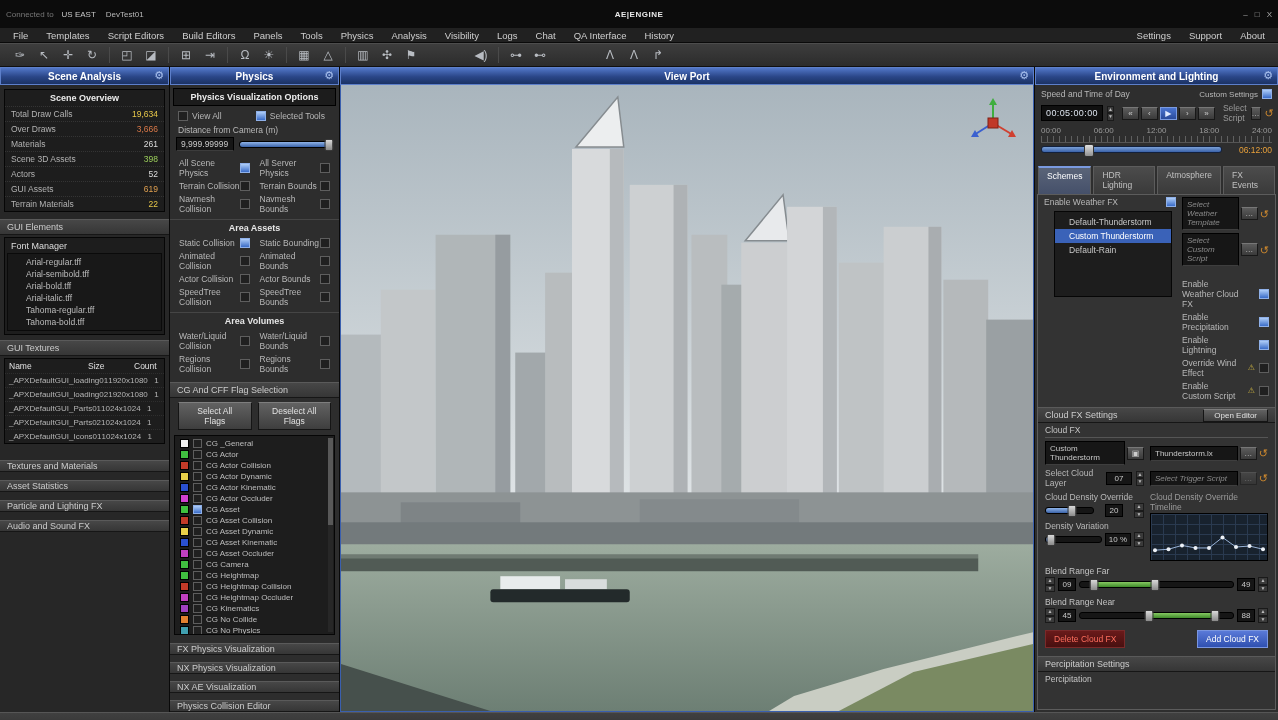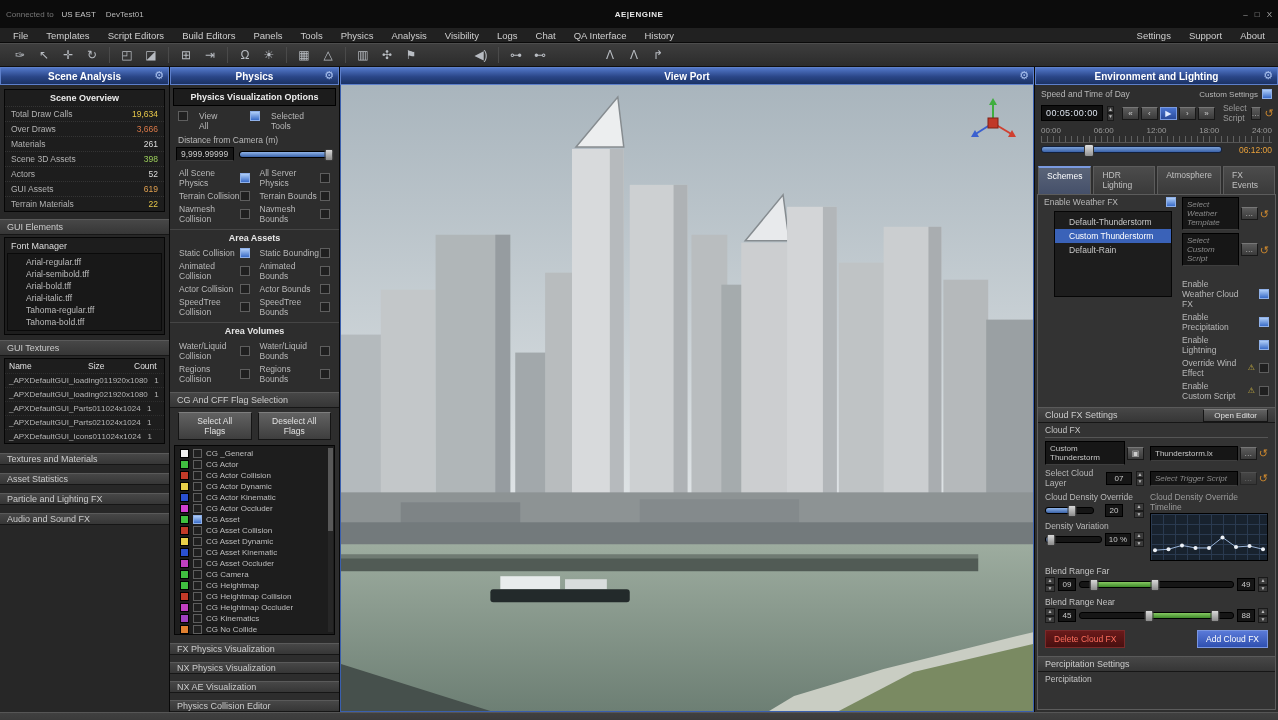--- a/index.html
+++ b/index.html
@@ -40,21 +40,21 @@
   .tx-box { margin:2px 4px 4px; font-size:8px; }
   .tx-head, .tx-row { display:grid; grid-template-columns:1fr 46px 26px; padding:2px 4px; }
   .tx-head { color:#e0e0e0; font-size:8.5px; }
   .tx-row { color:#b5b5b5; border-top:1px dotted #2e2e2e; }
 
   
   .ph-body { flex:1; display:flex; flex-direction:column; overflow:hidden; font-size:8.5px; }
   .viz-bar { margin:3px; padding:3px 0; text-align:center; font-weight:bold; color:#ececec; font-size:9px; background:#1c1c1c; border:1px solid #000; }
   .cb { width:10px; height:10px; flex:0 0 10px; background:#202020; border:1px solid #5e5e5e; display:inline-block; }
   .cb[data-checked="true"] { background:linear-gradient(#aecdf8,#3a6cc8); border-color:#8fb0e8; }
-  .row2 { display:flex; gap:11px; padding:2px 8px; }
+  .row2 { display:flex; gap:4px; padding:2px 8px; }
   .lbl { color:#b8b8b8; }
   .dist-row { display:flex; align-items:center; gap:5px; padding:2px 6px 4px; }
   .txt-in { background:#161616; border:1px solid #000; border-bottom-color:#3c3c3c; color:#c8c8c8; padding:1px 4px; font-size:8.5px; }
   .slider { position:relative; height:7px; background:#161616; border:1px solid #000; border-radius:3px; flex:1; }
   .slider .fill { position:absolute; top:0; bottom:0; left:0; background:linear-gradient(#8fb4e8,#3a62a8); border-radius:3px; }
   .slider .fill.green { background:linear-gradient(#86c862,#3f8a2a); left:auto; }
   .slider .thumb { position:absolute; top:-3px; width:9px; height:12px; background:linear-gradient(#d8d8d8,#8a8a8a); border:1px solid #3a3a3a; border-radius:2px; transform:translateX(-50%); }
   .chk-grid { display:grid; grid-template-columns:1fr 1fr; padding:1px 4px; }
   .chk-cell { display:flex; align-items:center; justify-content:space-between; padding:1.5px 5px; }
   .sub-title { text-align:center; font-weight:bold; color:#e6e6e6; font-size:9px; padding:3px 0 2px; border-top:1px solid #454545; margin-top:3px; }
@@ -296,21 +296,21 @@
 
             <div class="tx-row">
               <span>_APXDefaultGUI_Icons01</span>
               <span>1024x1024</span>
               <span>1</span>
             </div>
           </div>
       </div>
       <div>
 
-      <div class="sec" style="margin-top:5px">
+      <div class="sec" style="margin-top:12px">
             <span>Textures and Materials</span>
           </div>
           <div class="sec" style="margin-top:8px">
             <span>Asset Statistics</span>
           </div>
           <div class="sec" style="margin-top:8px">
             <span>Particle and Lighting FX</span>
           </div>
           <div class="sec" style="margin-top:8px">
             <span>Audio and Sound FX</span>

